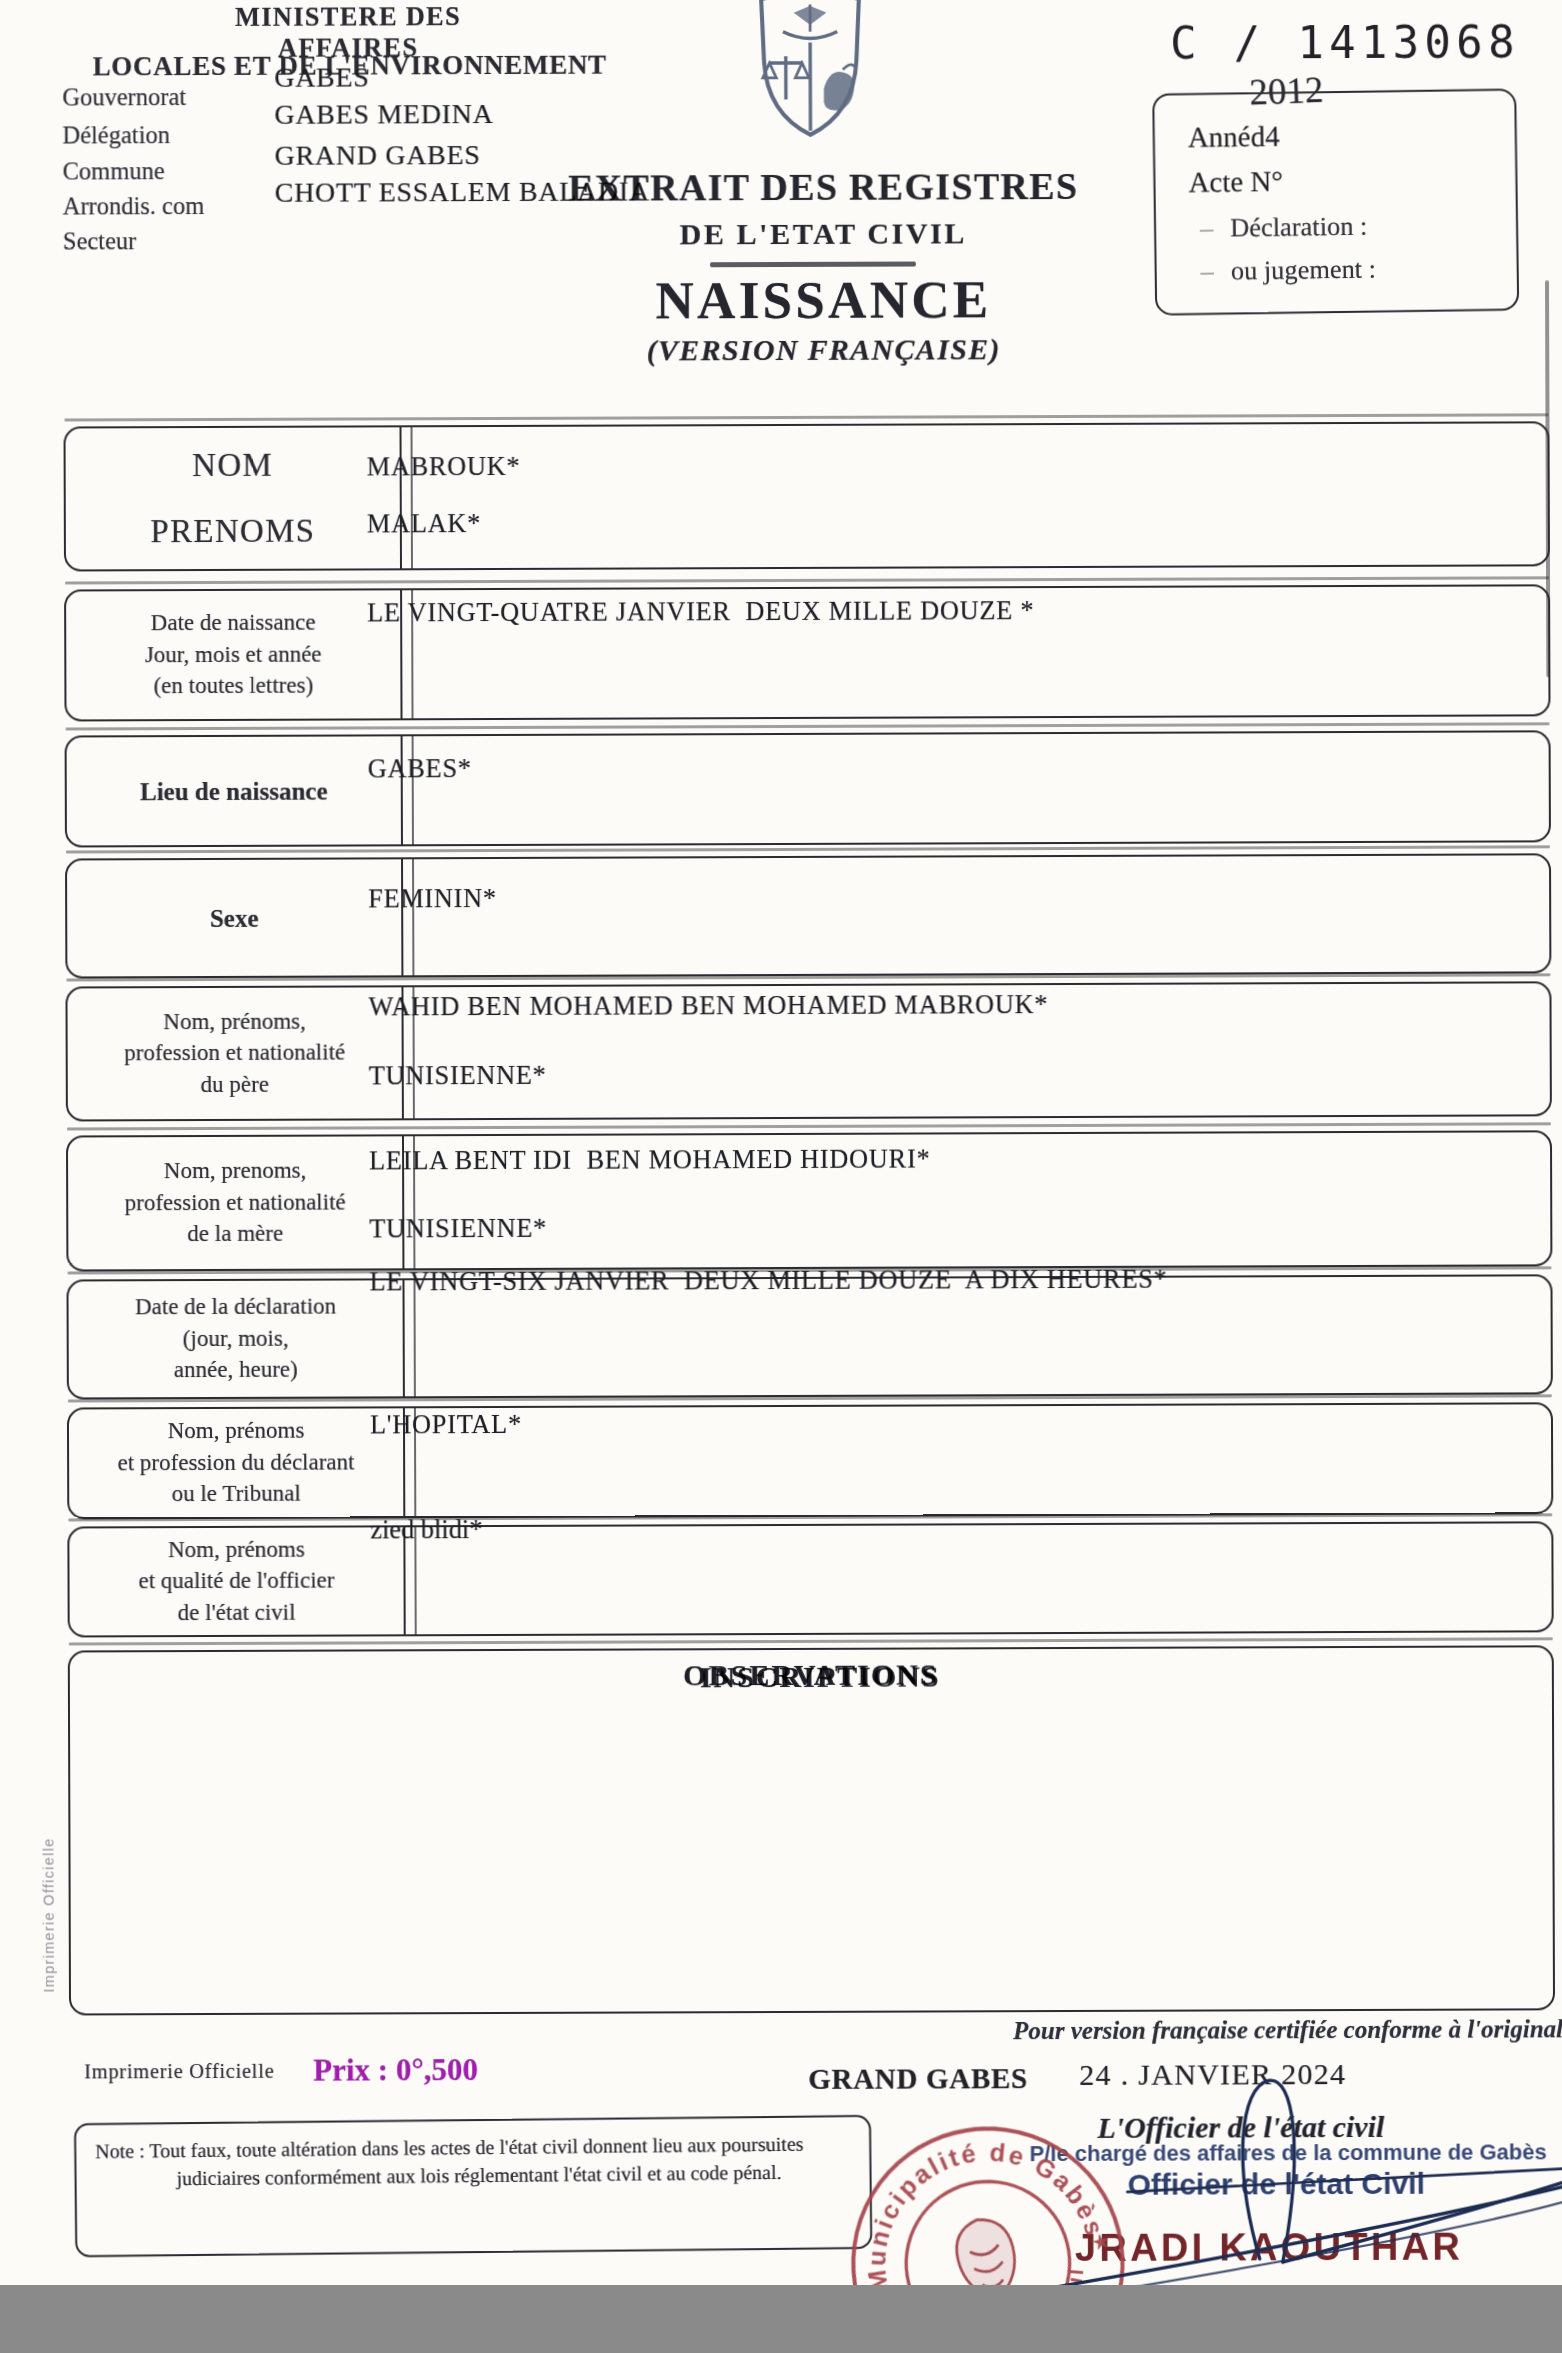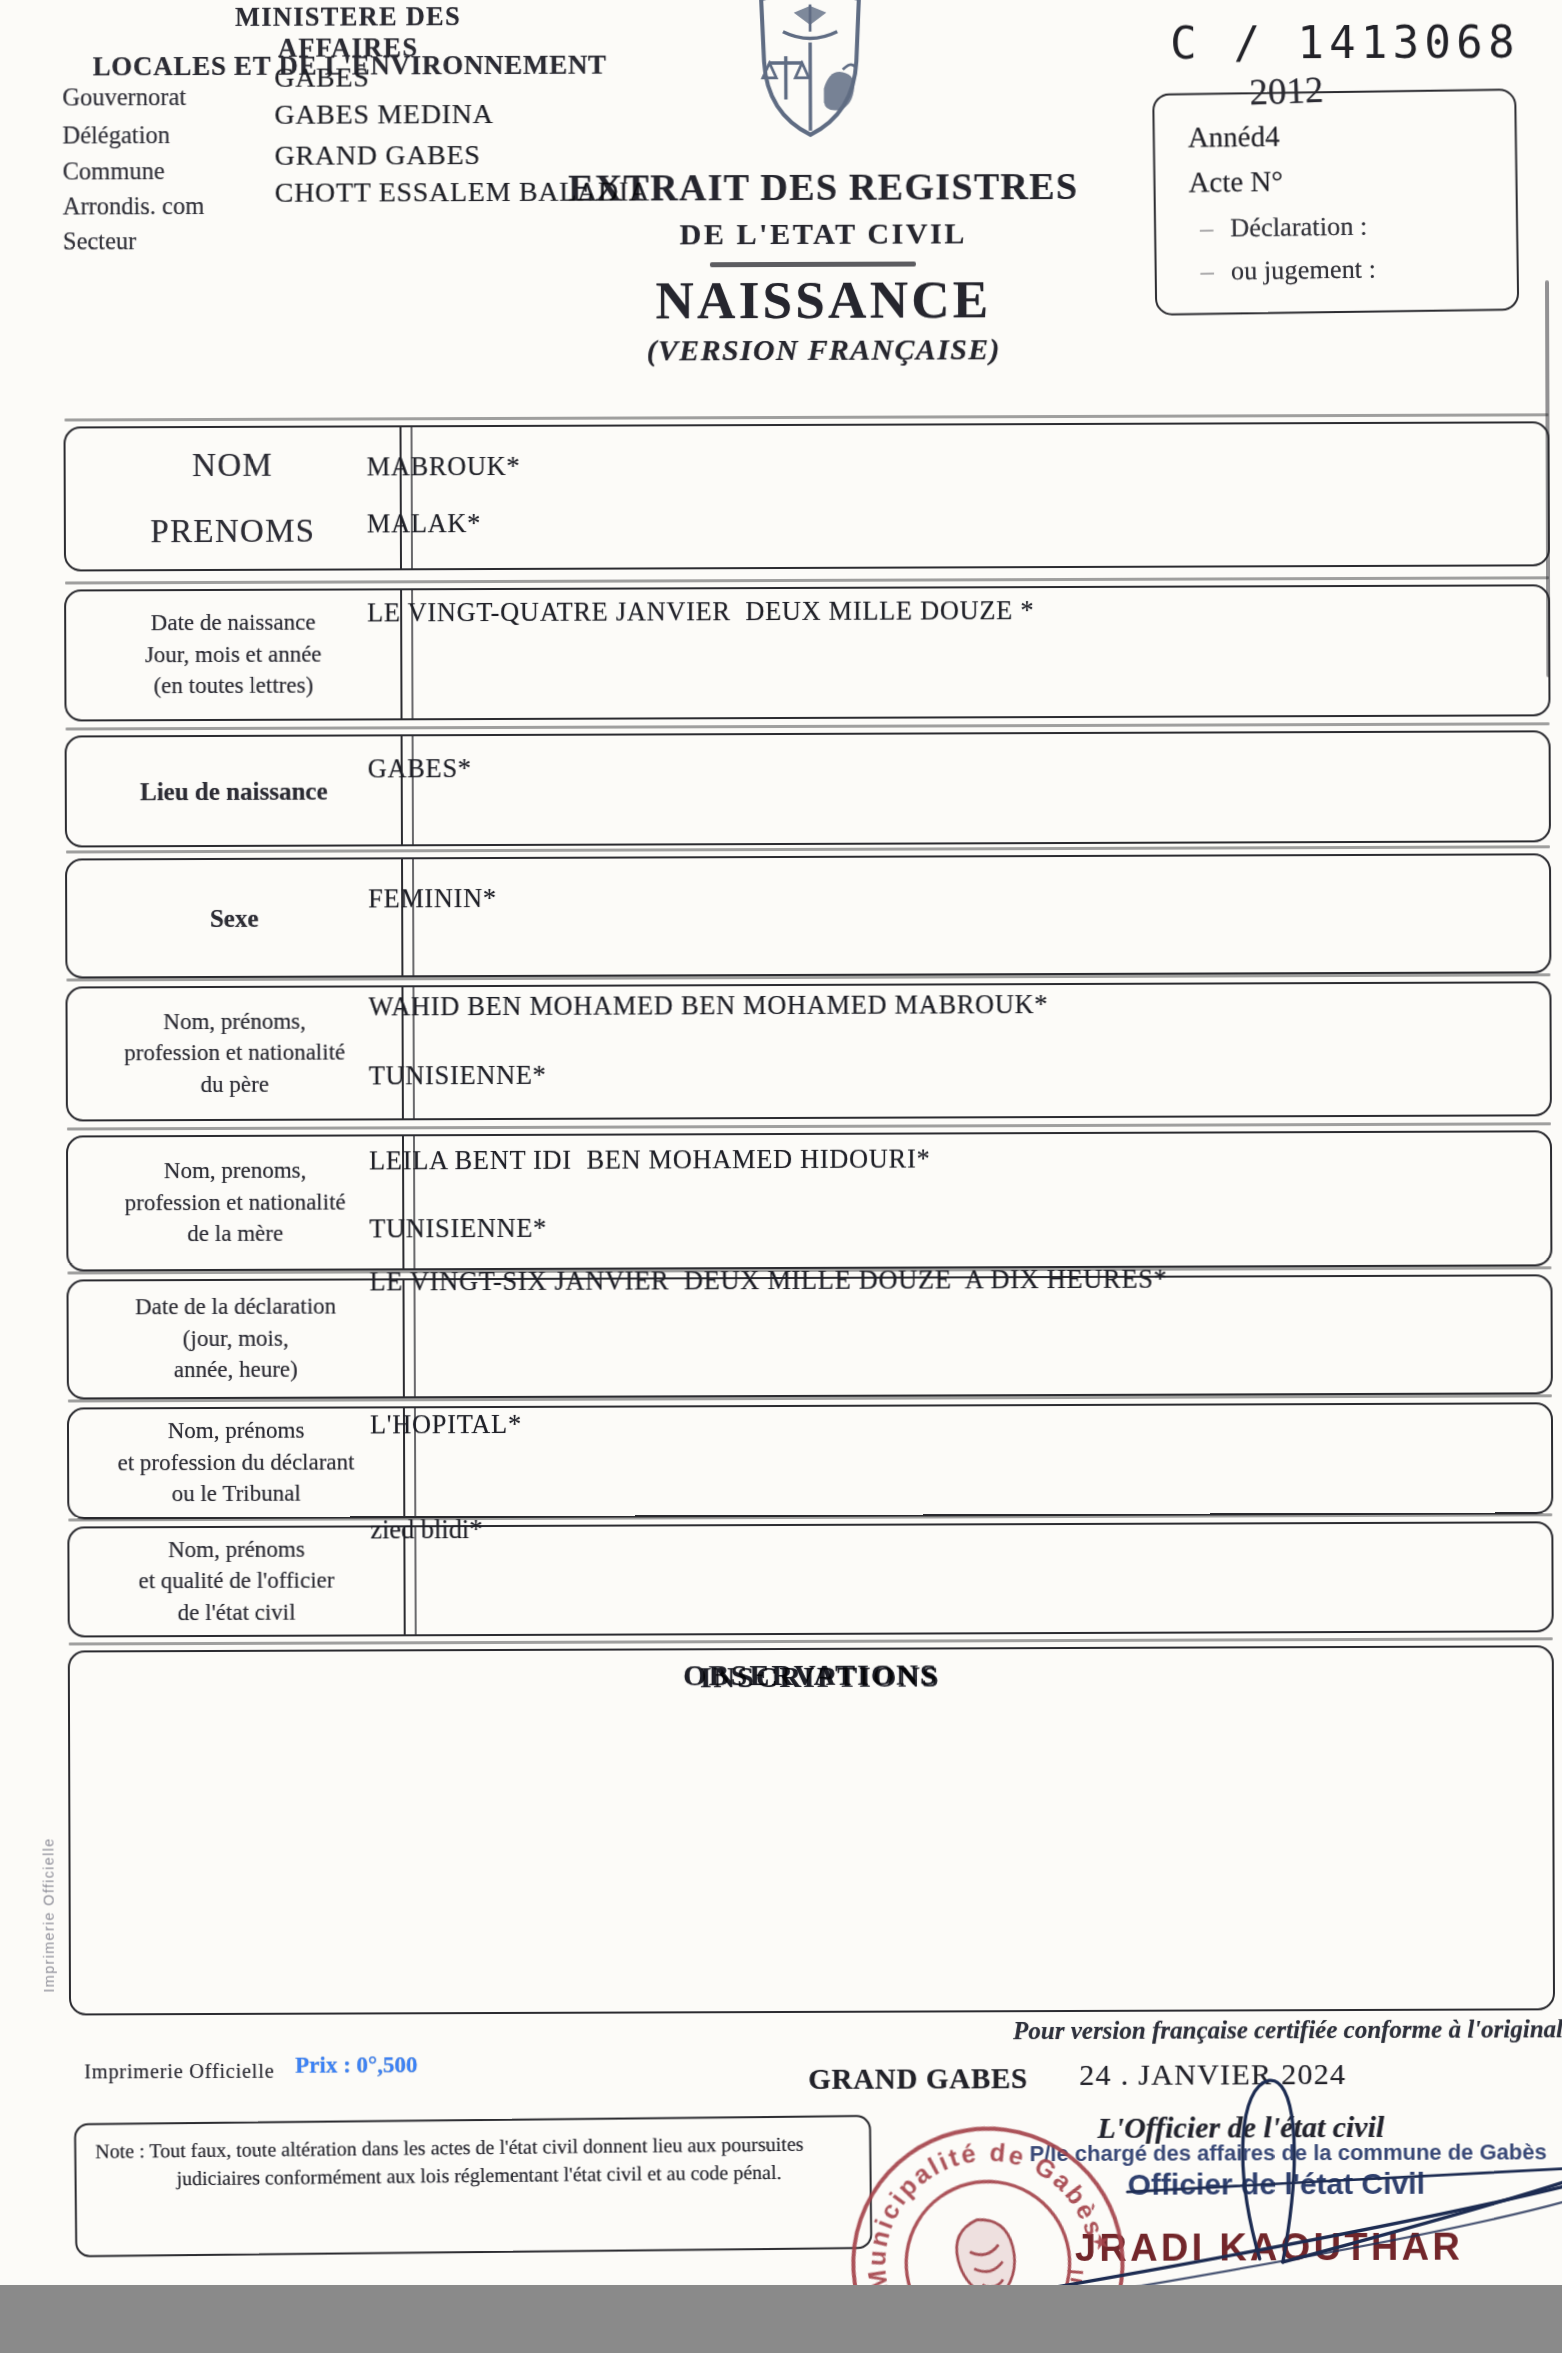--- a/index.html
+++ b/index.html
@@ -68,21 +68,21 @@
   .obs-word{position:absolute;top:8px;left:50%;font-size:30px;font-weight:700;letter-spacing:2px;
             mix-blend-mode:multiply;color:#1e1f27;white-space:nowrap;}
   .obs-back{transform:translateX(-50%);}
   .obs-front{transform:translateX(calc(-50% + 9.3px)) translateY(2px);}
   .side-vert{left:38px;top:1990px;transform:rotate(-90deg);transform-origin:left top;font-size:14.5px;
              color:#90909a;letter-spacing:1.3px;filter:blur(0.4px);white-space:nowrap;}
 
   
   .cert{left:965px;width:595px;top:2018px;text-align:right;font-size:25px;font-style:italic;font-weight:600;color:#2c2f3a;white-space:nowrap;}
   .imprim{left:81px;top:2058px;font-size:20.5px;letter-spacing:0.7px;color:#2e2e36;}
-  .prix{left:292px;top:2051px;font-size:23px;font-weight:700;color:#3b82f6;}
+  .prix{left:310px;top:2051px;font-size:31px;font-weight:700;color:#a21caf;}
   .place{left:805px;top:2063px;font-size:29px;font-weight:700;letter-spacing:0.7px;color:#222229;}
   .fdate{left:1076px;top:2059px;font-size:30px;letter-spacing:1.3px;color:#222229;}
   .notebox{left:71px;top:2118px;width:797px;height:134px;border:2.6px solid #2b2b30;border-radius:14.5px;
            box-sizing:border-box;padding:12px 17px 12px 100px;text-indent:-81px;font-size:20px;
            line-height:1.42;color:#26262e;transform:rotate(-0.4deg);}
   .offtitle{left:1094px;top:2112px;font-size:30px;font-weight:700;font-style:italic;color:#23242e;white-space:nowrap;}
   .stampline1{left:1026px;top:2142px;font-size:22px;font-weight:600;color:#3a4a78;filter:blur(0.3px);white-space:nowrap;}
   .stampline2{left:1124px;top:2169px;font-size:30px;font-weight:700;color:#30416f;filter:blur(0.3px);white-space:nowrap;}
   .offname{left:1071px;top:2228px;font-size:38px;font-weight:700;letter-spacing:3.3px;color:#72262a;filter:blur(0.2px);white-space:nowrap;}
   .roundstamp{left:840px;top:2120px;width:288px;height:288px;transform:rotate(-14deg);opacity:.92;filter:blur(0.3px);}

